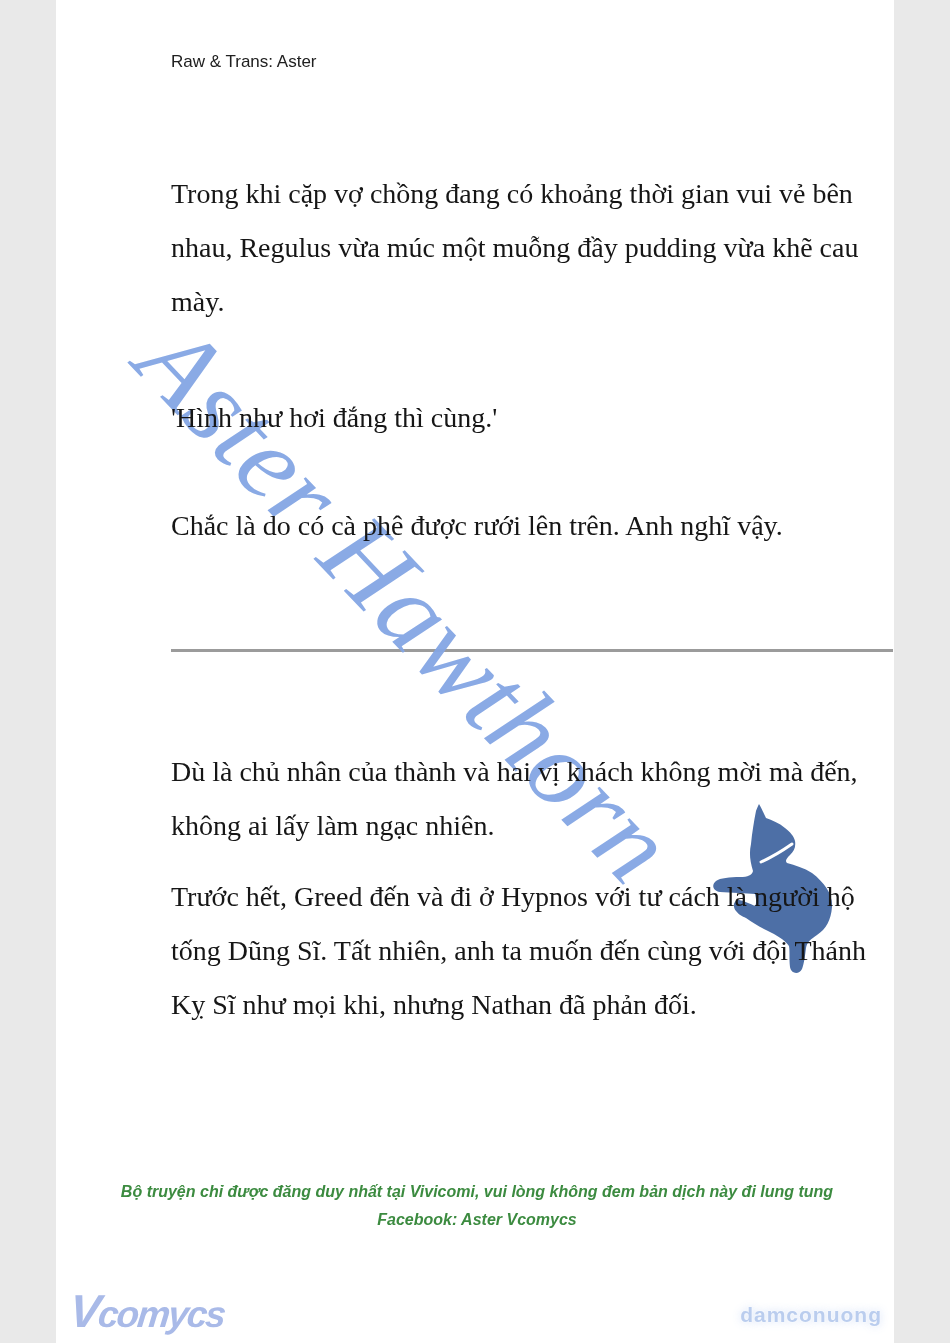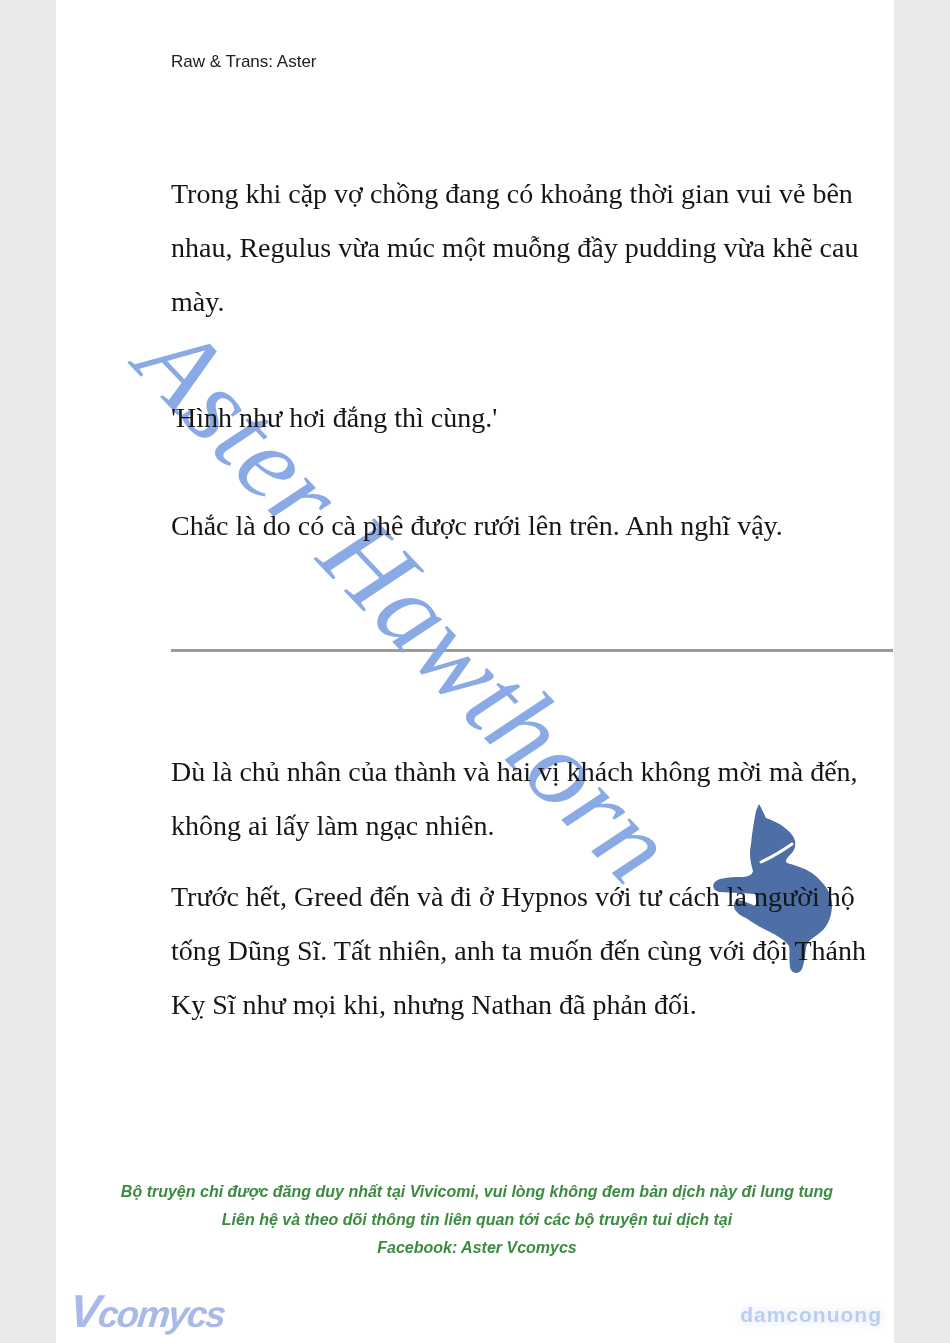--- a/index.html
+++ b/index.html
@@ -84,20 +84,19 @@
     <p style="top:391px">'Hình như hơi đắng thì cùng.'</p>
     <p style="top:499px">Chắc là do có cà phê được rưới lên trên. Anh nghĩ vậy.</p>
     <p style="top:745px">Dù là chủ nhân của thành và hai vị khách không mời mà đến, không ai lấy làm ngạc nhiên.</p>
     <p style="top:870px">Trước hết, Greed đến và đi ở Hypnos với tư cách là người hộ tống Dũng Sĩ. Tất nhiên, anh ta muốn đến cùng với đội Thánh Kỵ Sĩ như mọi khi, nhưng Nathan đã phản đối.</p>
   </div>
 
   <div class="divider"></div>
 
   <div class="footer">
     <div>Bộ truyện chỉ được đăng duy nhất tại Vivicomi, vui lòng không đem bản dịch này đi lung tung</div>
-    <div>Liên hệ và theo dõi thông tin liên quan tới các bộ truyện tui dịch tại</div>
     <div>Facebook: Aster Vcomycs</div>
   </div>
 
   <div class="logo-left">Vcomycs</div>
   <div class="logo-right">damconuong</div>
 
 </div>
 
 </body></html>

